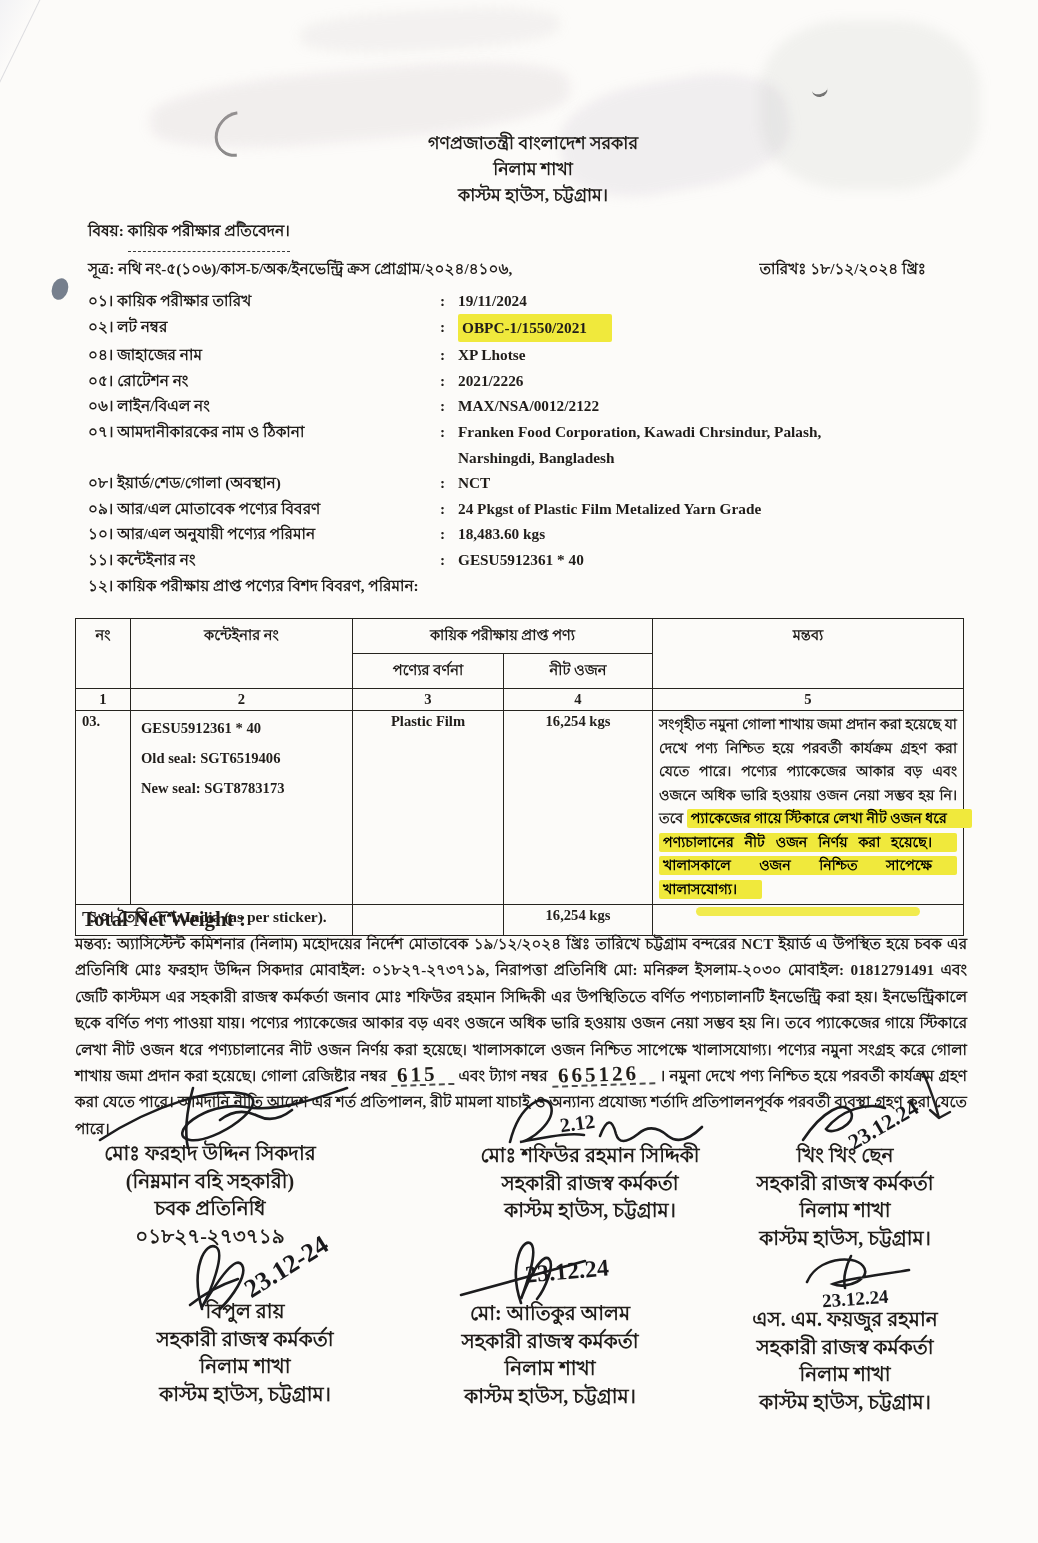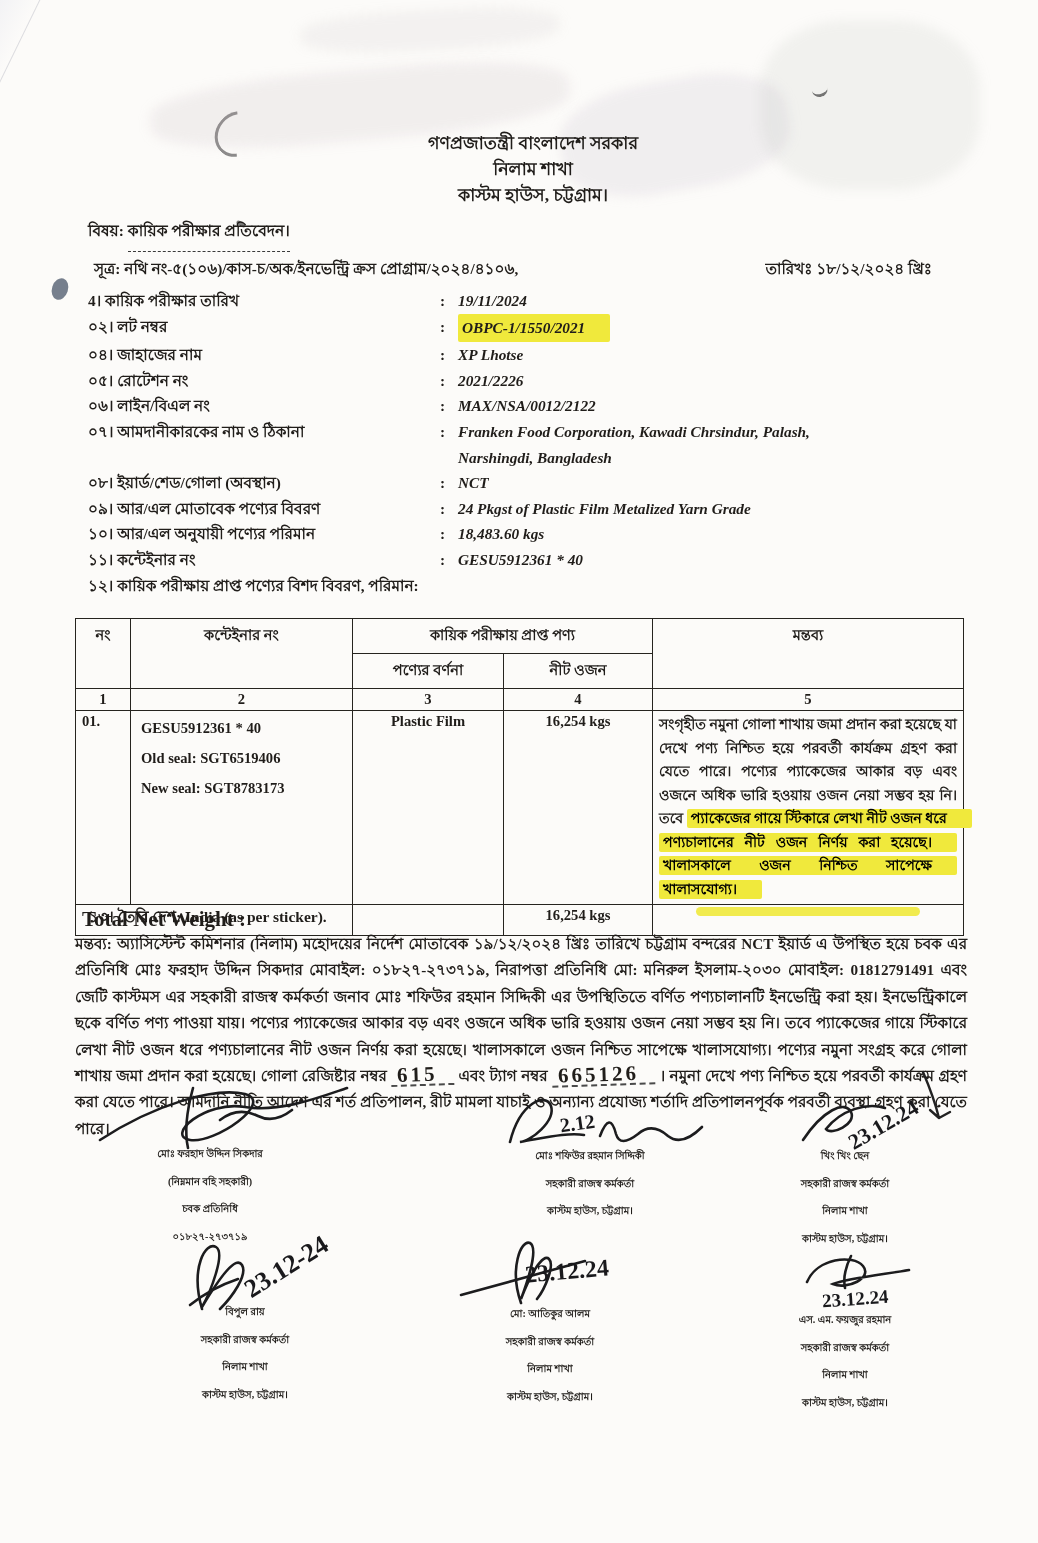--- a/index.html
+++ b/index.html
@@ -24,28 +24,28 @@
   .tick{position:absolute;left:812px;top:86px;width:16px;height:8px;border-bottom:3px solid #555;
     border-radius:0 0 8px 8px;transform:rotate(-12deg);opacity:.8;}
   .speck{position:absolute;left:236px;top:222px;width:10px;height:4px;background:#444;border-radius:2px;transform:rotate(30deg);opacity:.7;}
   
   .hdr{position:absolute;top:130px;left:0;width:100%;text-align:center;font-weight:bold;
     font-size:17.5px;line-height:26px;transform:translateX(14px);}
   
   .subject{position:absolute;top:219px;left:88px;font-size:15.5px;font-weight:bold;}
   .subject .tt{border-bottom:1.5px dashed #3a3a3a;padding-bottom:12px;}
   .refrow{position:absolute;top:257px;left:88px;width:838px;display:flex;
-    justify-content:space-between;font-size:15.3px;font-weight:600;margin-left:6px;}
+    justify-content:space-between;font-size:15.3px;font-weight:600;}
   
   .fields{position:absolute;top:288px;left:88px;width:870px;font-size:15.3px;}
   .frow{display:flex;align-items:flex-start;line-height:25.6px;font-weight:600;}
   .flabel{flex:0 0 352px;}
   .fcolon{flex:0 0 18px;}
   .fcolon::before{content:":";}
-  .fvalue{display:inline-block;max-width:460px;font-style:italic;}
+  .fvalue{display:inline-block;max-width:460px;}
   .hl{background:#f0e93c;padding:1px 25px 2px 4px;border-radius:2px;box-decoration-break:clone;}
   
   table.exam{position:absolute;top:618px;left:75px;border-collapse:collapse;table-layout:fixed;
     width:888px;font-size:14.6px;}
   table.exam th,table.exam td{border:1.6px solid #26241f;padding:2px 6px;vertical-align:top;}
   table.exam th{font-weight:bold;text-align:center;padding:5px 4px;}
   .idxrow td{text-align:center;font-weight:bold;padding:2px;}
   .datarow td{height:168px;}
   .cellsl{text-align:left;padding-top:6px;font-weight:600;}
   .cellcont div{line-height:30px;font-weight:600;padding-left:4px;}
@@ -55,21 +55,21 @@
   .tlabel{text-align:left;padding-left:8px;font-size:21px;}
   .tval{text-align:center;}
   .smear{width:75%;height:9px;background:#f0e93c;border-radius:5px;margin:0 auto;opacity:.9;}
   
   .line13{position:absolute;top:905px;left:88px;font-size:15.5px;font-weight:600;}
   .remarks{position:absolute;top:931px;left:75px;width:892px;text-align:justify;
     font-size:15.2px;line-height:26.4px;font-weight:600;}
   .hand{display:inline-block;font-size:21px;font-weight:bold;letter-spacing:3px;
     border-bottom:2px dashed #4a4a4a;padding:0 16px 0 6px;transform:rotate(-2deg);line-height:20px;}
   
-  .sigblock{position:absolute;text-align:center;font-size:10px;font-weight:600;line-height:27.5px;}
+  .sigblock{position:absolute;text-align:center;font-size:20px;font-weight:600;line-height:27.5px;}
   .signame{font-weight:bold;}
   .sigsvg{position:absolute;}
   .sigsvg path{fill:none;stroke:#1c1c1e;stroke-width:2.6;stroke-linecap:round;}
   .hdate{position:absolute;font-weight:bold;color:#19191c;white-space:nowrap;}
   .penarrow{position:absolute;left:915px;top:1068px;}
   .penarrow path{fill:none;stroke:#222;stroke-width:2.4;stroke-linecap:round;}
 </style>
 </head>
 <body>
 
@@ -96,21 +96,21 @@
     <span class="tt">কায়িক পরীক্ষার প্রতিবেদন।</span>
   </div>
 
   <div class="refrow">
     <span>সূত্র: নথি নং-৫(১০৬)/কাস-চ/অক/ইনভেন্ট্রি ক্রস প্রোগ্রাম/২০২৪/৪১০৬,</span>
     <span>তারিখঃ ১৮/১২/২০২৪ খ্রিঃ</span>
   </div>
 
   <div class="fields">
     <div class="frow">
-      <span class="flabel">4। কায়িক পরীক্ষার তারিখ</span>
+      <span class="flabel">০১। কায়িক পরীক্ষার তারিখ</span>
         <span class="fcolon"></span>
       <span class="fvalue">19/11/2024</span>
     </div>
     <div class="frow">
       <span class="flabel">০২। লট নম্বর</span>
         <span class="fcolon"></span>
       <span class="fvalue hl">OBPC-1/1550/2021</span>
     </div>
     <div class="frow">
       <span class="flabel">০৪। জাহাজের নাম</span>
@@ -177,21 +177,21 @@
       <th>নীট ওজন</th>
     </tr>
     <tr class="idxrow">
       <td>1</td>
       <td>2</td>
       <td>3</td>
       <td>4</td>
       <td>5</td>
     </tr>
     <tr class="datarow">
-      <td class="cellsl">01.</td>
+      <td class="cellsl">03.</td>
       <td class="cellcont">
         <div>GESU5912361 * 40</div>
         <div>Old seal: SGT6519406</div>
         <div>New seal: SGT8783173</div>
       </td>
       <td class="celldesc">Plastic Film</td>
       <td class="cellwt">16,254 kgs</td>
       <td class="cellrem">
         <span>সংগৃহীত নমুনা গোলা শাখায় জমা প্রদান করা হয়েছে যা দেখে পণ্য নিশ্চিত হয়ে পরবর্তী কার্যক্রম গ্রহণ করা যেতে পারে। পণ্যের প্যাকেজের আকার বড় এবং ওজনে অধিক ভারি হওয়ায় ওজন নেয়া সম্ভব হয় নি। তবে </span><mark class="hl">প্যাকেজের গায়ে স্টিকারে লেখা নীট ওজন ধরে পণ্যচালানের নীট ওজন নির্ণয় করা হয়েছে। খালাসকালে ওজন নিশ্চিত সাপেক্ষে খালাসযোগ্য।</mark>
       </td>

